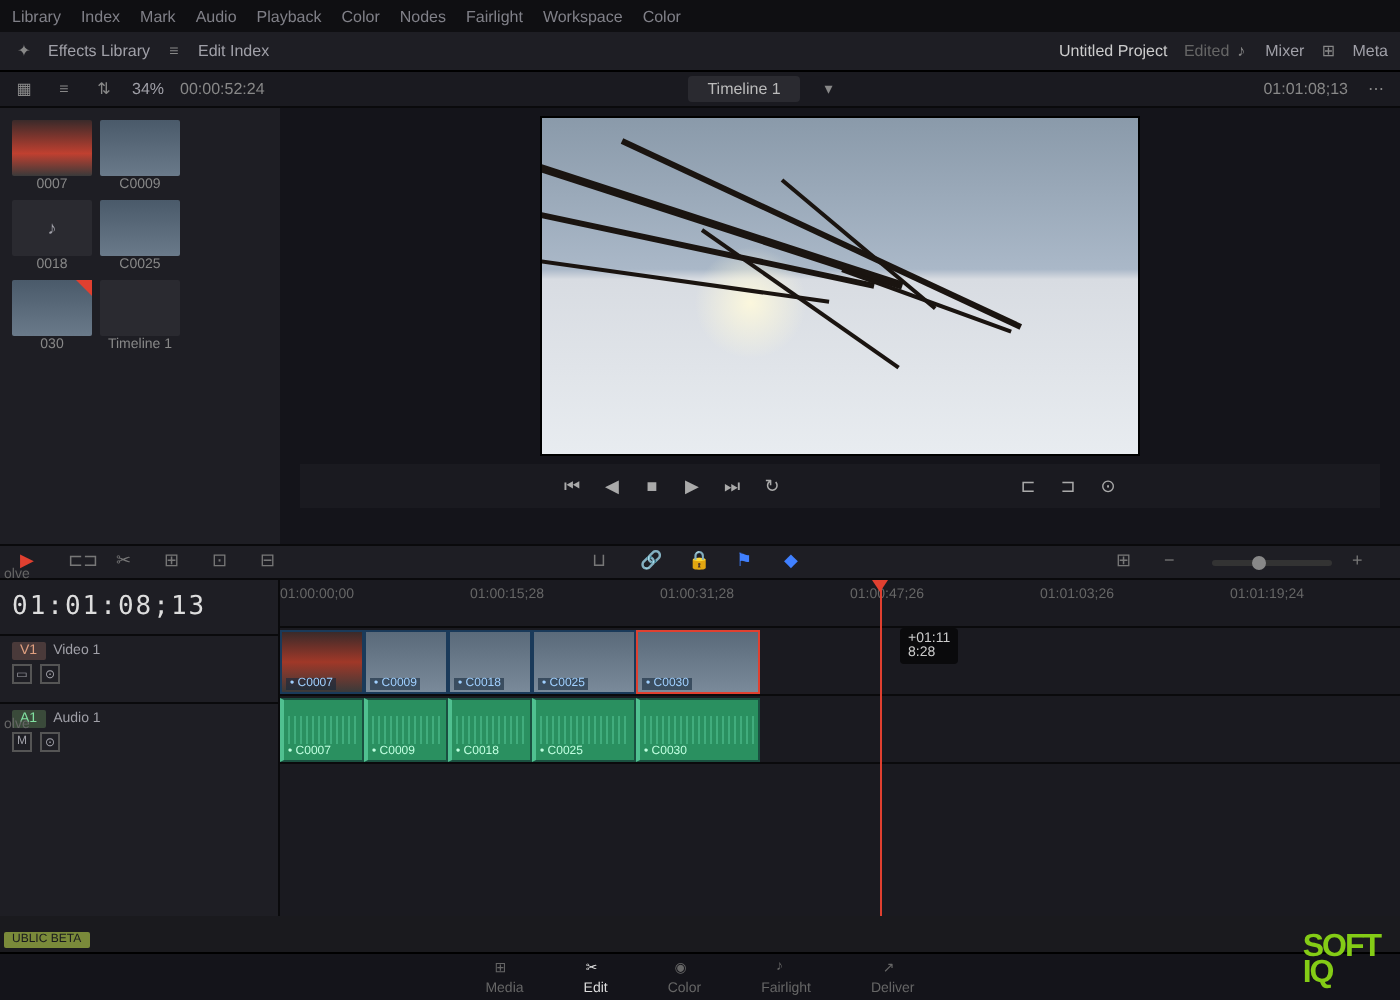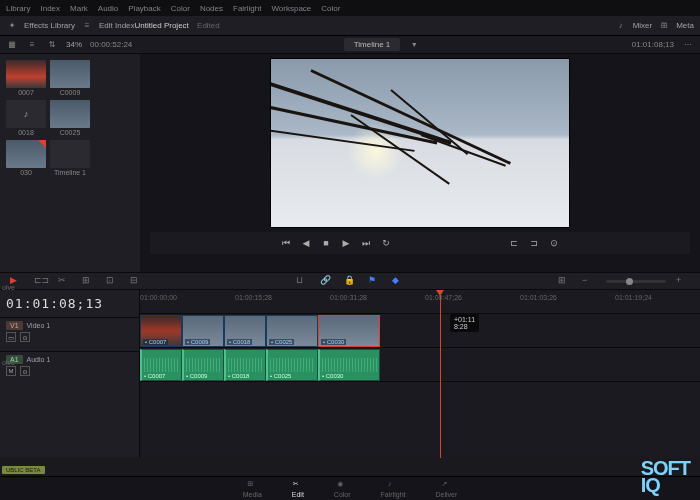--- a/index.html
+++ b/index.html
@@ -1,21 +1,21 @@
 <!DOCTYPE html>
 <html><head>
 <meta charset="utf-8">
 <style>
 * { margin:0; padding:0; box-sizing:border-box; font-family:Arial,sans-serif; }
 body { background:#1a1a1e; color:#a0a0a8; width:700px; height:500px; overflow:hidden; font-size:9px; position:relative; }
 .menubar { height:16px; background:#0f0f12; display:flex; align-items:center; gap:10px; padding:0 6px; font-size:8px; color:#808088; }
 .menubar span { cursor:pointer; }
 .topbar { height:20px; background:#1e1e24; display:flex; align-items:center; padding:0 6px; font-size:8px; border-bottom:1px solid #000; }
 .topbar .sec { display:flex; align-items:center; gap:6px; }
-.topbar .center { flex:1; text-align:left; color:#ccc; }
+.topbar .center { flex:1; text-align:right; color:#ccc; }
 .icon { width:12px; height:12px; display:inline-flex; align-items:center; justify-content:center; color:#888; }
 .toolbar2 { height:18px; background:#1a1a20; display:flex; align-items:center; padding:0 6px; gap:8px; font-size:8px; border-bottom:1px solid #0a0a0c; }
 .toolbar2 .tab { background:#2a2a30; padding:2px 10px; border-radius:2px; color:#bbb; font-size:8px; }
 .toolbar2 .tc { color:#888; }
 .main { display:flex; height:218px; }
 .library { width:140px; background:#1e1e24; padding:6px; }
 .lib-grid { display:grid; grid-template-columns:repeat(3,1fr); gap:4px; }
 .clip-thumb { width:40px; height:28px; background:linear-gradient(#4a5a6a,#6a7a8a); border-radius:1px; position:relative; }
 .clip-thumb.arch { background:linear-gradient(#3a2a2a,#c04030 60%,#3a3a3a); }
 .clip-thumb.audio { background:#2a2a30; display:flex; align-items:center; justify-content:center; }
@@ -63,21 +63,21 @@
 .vclip.arch { background:linear-gradient(#3a2a2a,#a03828 50%,#3a3a3a); }
 .vclip.sel { border:1px solid #e04030; }
 .aclip { height:32px; background:#2a9060; border:1px solid #1a5040; border-left:2px solid #50c090; position:relative; margin-top:1px; }
 .aclip .lbl { position:absolute; bottom:1px; left:2px; font-size:6px; color:#c0ffe0; }
 .aclip .wave { position:absolute; top:8px; left:2px; right:2px; height:14px; background:repeating-linear-gradient(90deg,#50c090 0 1px,transparent 1px 3px); opacity:0.6; }
 .tooltip { position:absolute; background:#0a0a0c; color:#ccc; font-size:7px; padding:2px 4px; border-radius:2px; top:24px; left:310px; z-index:6; }
 .bottom-nav { position:absolute; bottom:0; left:0; right:0; height:24px; background:#14141a; display:flex; align-items:center; justify-content:center; gap:30px; font-size:7px; color:#666; border-top:1px solid #000; }
 .bottom-nav .page { display:flex; flex-direction:column; align-items:center; gap:1px; cursor:pointer; }
 .bottom-nav .page.active { color:#ddd; }
 .bottom-nav .pi { width:10px; height:10px; }
-.watermark { position:absolute; bottom:6px; right:10px; font-size:20px; font-weight:900; color:#7dd3fc; line-height:0.85; font-family:Arial Black,sans-serif; letter-spacing:-1px; z-index:10; }
+.watermark { position:absolute; bottom:6px; right:10px; font-size:16px; font-weight:900; color:#84cc16; line-height:0.85; font-family:Arial Black,sans-serif; letter-spacing:-1px; z-index:10; }
 .beta { position:absolute; bottom:26px; left:2px; background:#7a8a3a; color:#1a1a1e; font-size:6px; padding:1px 4px; border-radius:1px; z-index:8; }
 .left-tabs { position:absolute; left:0; top:280px; width:20px; }
 .left-tab { writing-mode:horizontal-tb; font-size:7px; color:#666; padding:4px 2px; }
 .zoom-slider { width:60px; height:3px; background:#333; border-radius:2px; position:relative; }
 .zoom-slider::after { content:''; position:absolute; left:20px; top:-2px; width:7px; height:7px; background:#888; border-radius:50%; }
 </style>
 </head>
 <body>
 
 <div class="menubar">

